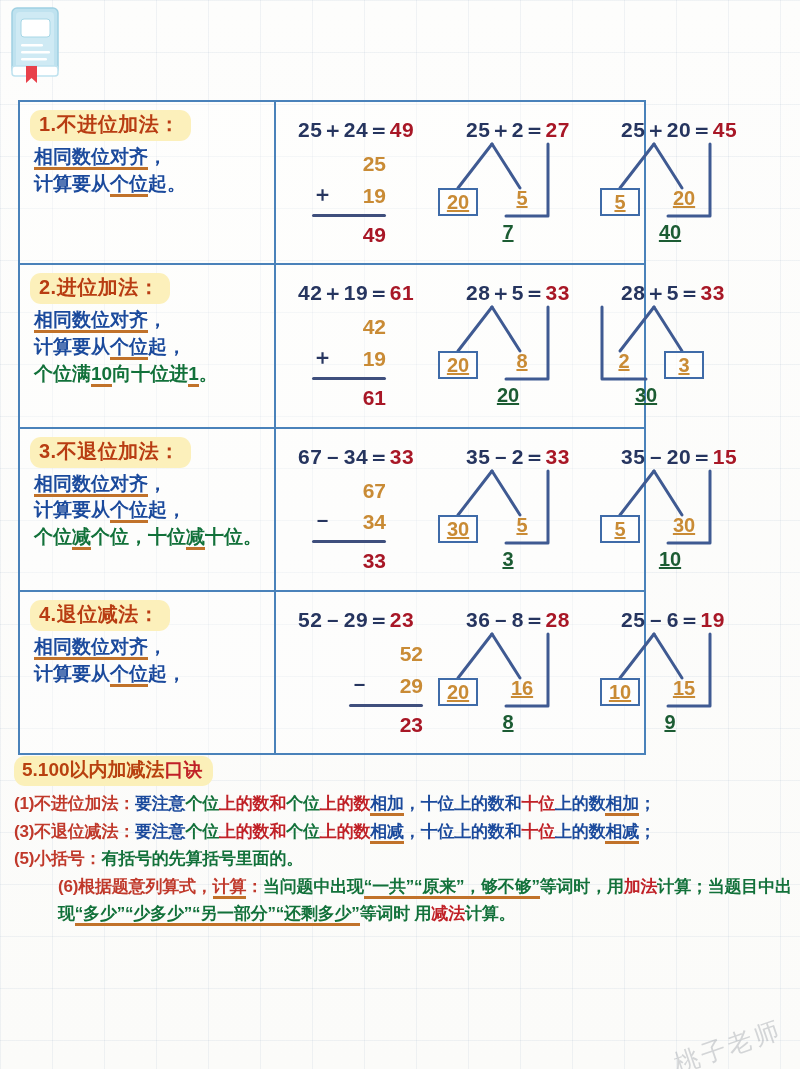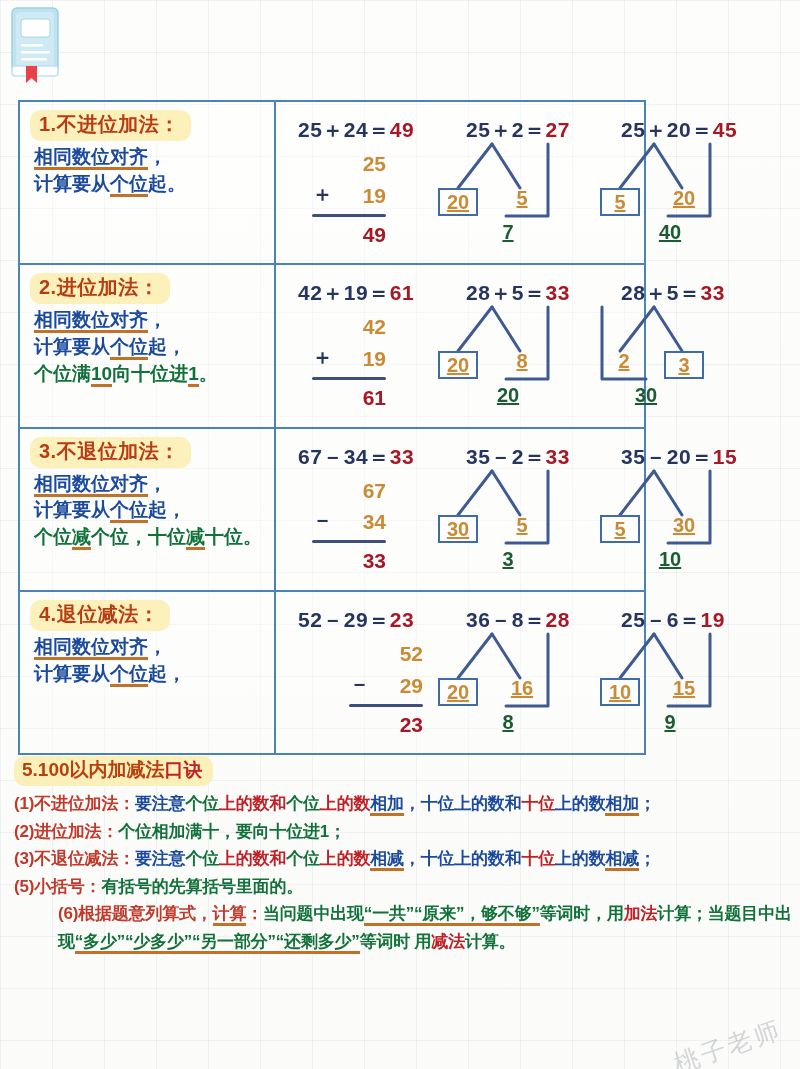--- a/index.html
+++ b/index.html
@@ -312,21 +312,20 @@
         </div>
       </div>
     </div>
 
   <div class="bottom">
     <div class="b-badge">
       <span>5.100以内加减法</span><span class="rd2">口诀</span>
     </div>
     <div id="b-items">
         <div class="b-line"><span class="num">(1)</span><span class="num">不进位加法：</span><span style="color:#1b4a9c">要注意</span><span class="g">个位</span><span class="r">上的数和</span><span class="g">个位</span><span class="r">上的数</span><span class="ul">相加</span>，十位上的数和<span class="r">十位</span>上的数<span class="ul">相加</span>；</div>
-        <div class="b-line"><span class="num">(2)</span><span class="num">进位加法：</span><span class="g">个位相加满十，要向十位进1；</span></div>
         <div class="b-line"><span class="num">(3)</span><span class="num">不退位减法：</span><span style="color:#1b4a9c">要注意</span><span class="g">个位</span><span class="r">上的数和</span><span class="g">个位</span><span class="r">上的数</span><span class="ul">相减</span>，十位上的数和<span class="r">十位</span>上的数<span class="ul">相减</span>；</div>
         <div class="b-line"><span class="num">(5)</span><span class="num">小括号：</span><span class="g">有括号的先算括号里面的。</span></div>
         <div class="b-line wrap"><span class="num">(6)</span><span class="num"><span class="num">根据题意列算式，</span><span class="num ul">计算</span><span class="num">：</span></span><span class="g">当问题中出现</span><span class="g ul">“一共”“原来”，够不够”</span><span class="g">等词时，用</span><span class="r">加法</span><span class="g">计算；</span><span class="g">当题目中出现</span><span class="g ul">“多少”“少多少”“另一部分”“还剩多少”</span><span class="g">等词时 用</span><span class="r">减法</span><span class="g">计算。</span></div>
       </div>
   </div>
 
   <div class="watermark">桃子老师</div>
 </div>
 
 </body></html>

